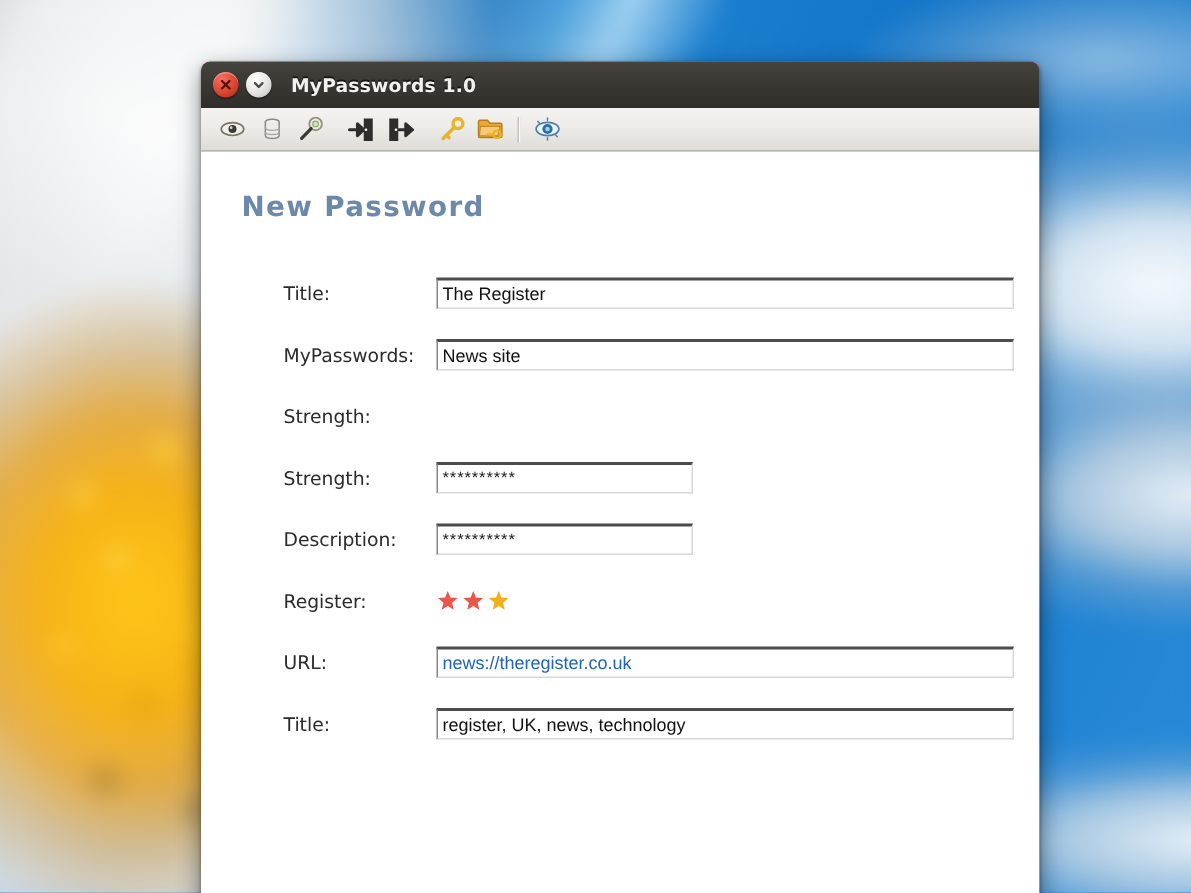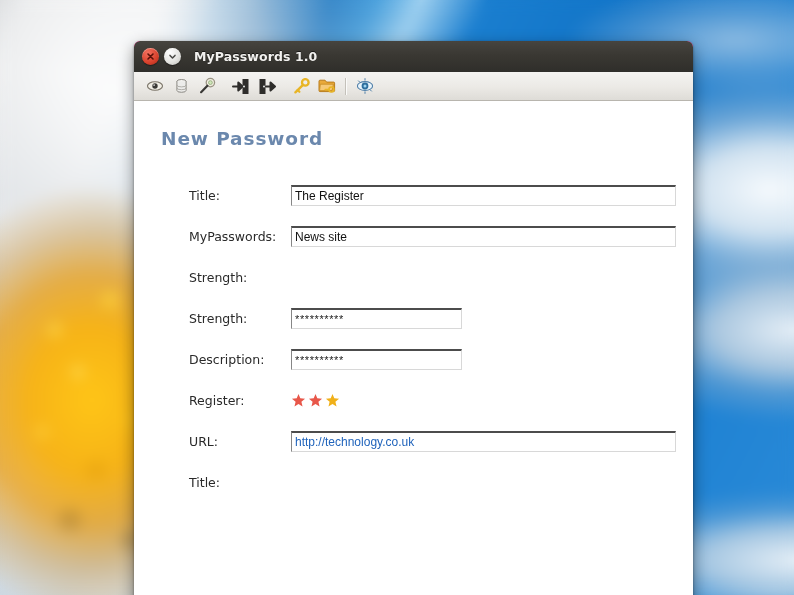--- a/index.html
+++ b/index.html
@@ -423,23 +423,24 @@
               <polygon points="8,1 9.9,5.7 15,6.1 11.1,9.4 12.3,14.4 8,11.7 3.7,14.4 4.9,9.4 1,6.1 6.1,5.7" fill="#e8574a"></polygon>
             </svg>
             <svg viewBox="0 0 16 16" class="star">
               <polygon points="8,1 9.9,5.7 15,6.1 11.1,9.4 12.3,14.4 8,11.7 3.7,14.4 4.9,9.4 1,6.1 6.1,5.7" fill="#f0b019"></polygon>
             </svg>
           </div>
       </div>
 
       <div class="form-row">
         <div class="form-label">URL:</div>
-        <div class="field field-wide field-url">http://technology.co.uk</div>
+        <div class="field field-wide field-url">news://theregister.co.uk</div>
       </div>
 
       <div class="form-row">
         <div class="form-label">Title:</div>
+        <div class="field field-wide">register, UK, news, technology</div>
       </div>
 
     </div>
 
   </div>
 </div>
 
 </body></html>

